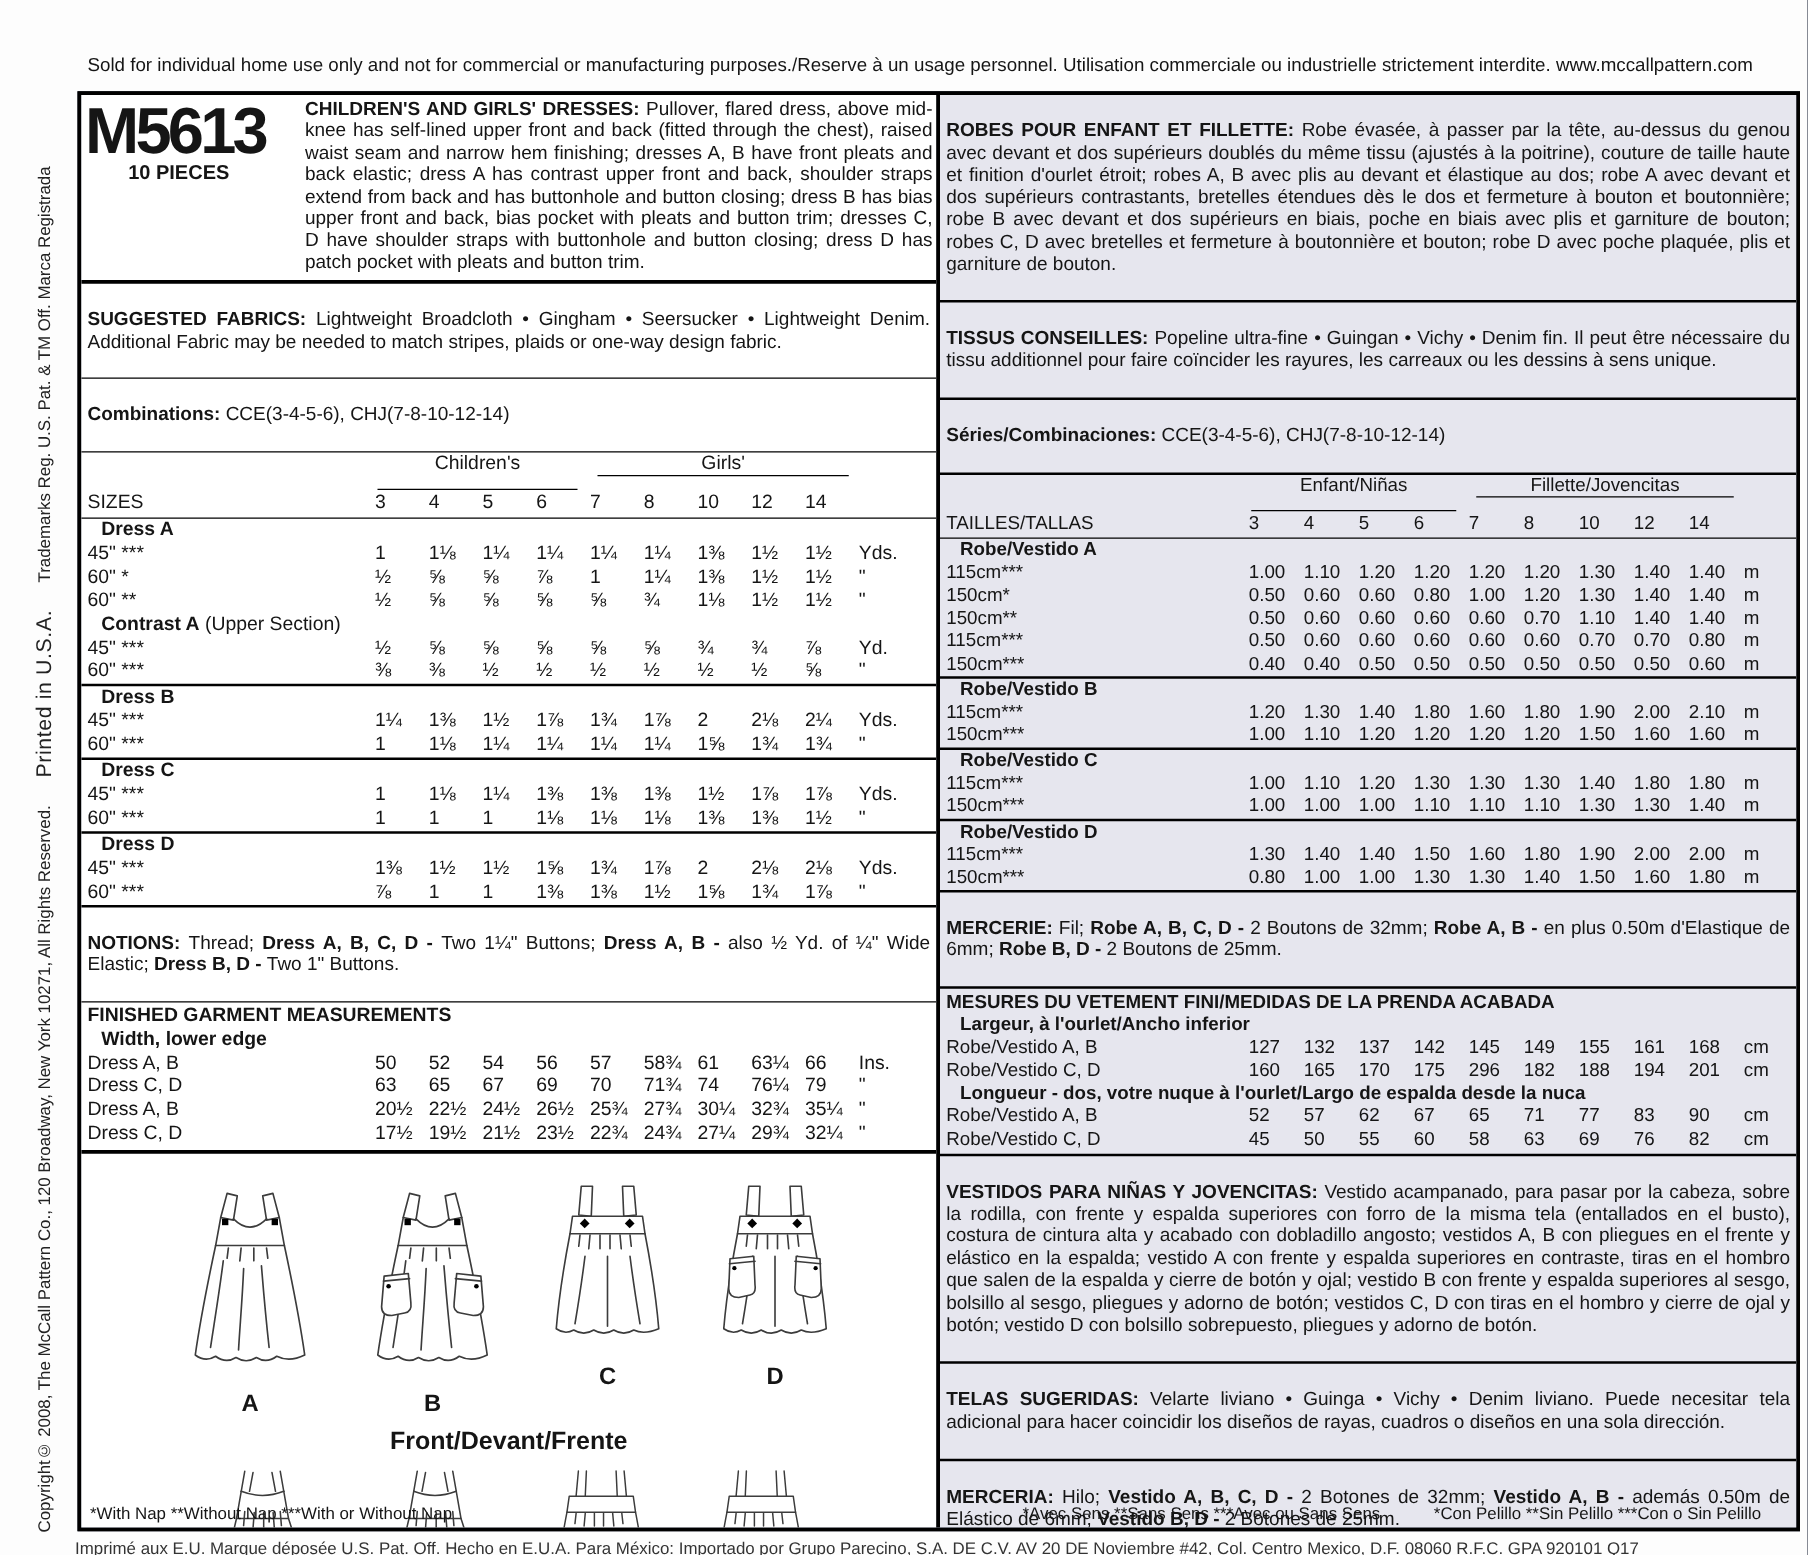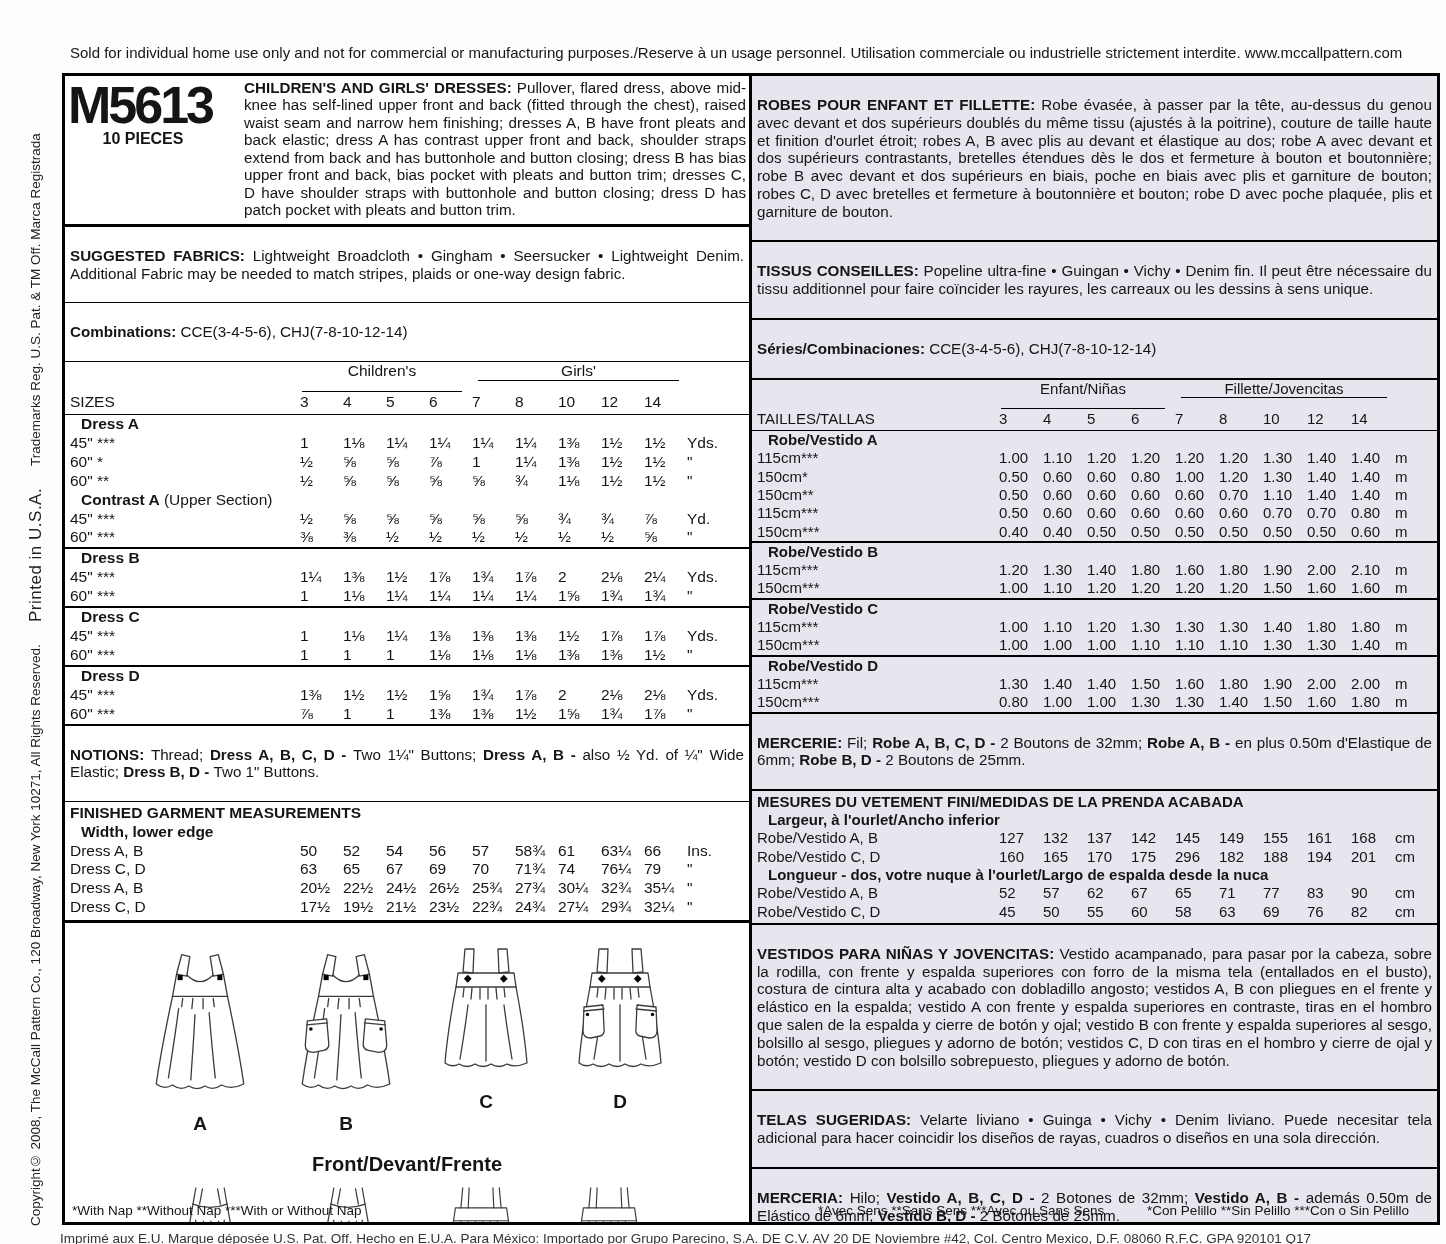--- a/index.html
+++ b/index.html
@@ -55,21 +55,21 @@
   .fgm .t-title, .mesures .t-title { font-weight:bold; }
   .mesures { border-bottom:2px solid #000; padding-bottom:2px; }
   .mesures .fgm-title { font-size:15px; }
 
   
   .illos { display:flex; flex-direction:column; align-items:center; padding-top:22px; }
   .fig-row { display:flex; align-items:flex-start; gap:34px; }
   .fig { display:flex; flex-direction:column; align-items:center; }
   .fig svg { display:block; stroke:#3c3c3c; fill:none; stroke-width:1.3; stroke-linecap:round; stroke-linejoin:round; }
   .fig-letter { font-weight:bold; font-size:19px; margin-top:2px; }
-  .illo-caption { font-weight:bold; font-size:20px; margin:18px 0 10px 0; }
+  .illo-caption { font-weight:bold; font-size:20px; margin:7px 0 10px 0; }
   .footnote-left { position:absolute; left:7px; bottom:4px; font-size:13.5px; }
   .right-footnotes { position:absolute; left:0; right:0; bottom:4px; display:flex; justify-content:space-between; padding:0 28px 0 66px; font-size:13.5px; }
 
   .bottom-line { position:absolute; top:1231px; left:60px; width:1386px; font-size:13.5px; white-space:nowrap; color:#333; }
 </style>
 </head>
 <body>
 
 <svg width="0" height="0" style="position:absolute">
   <defs>

